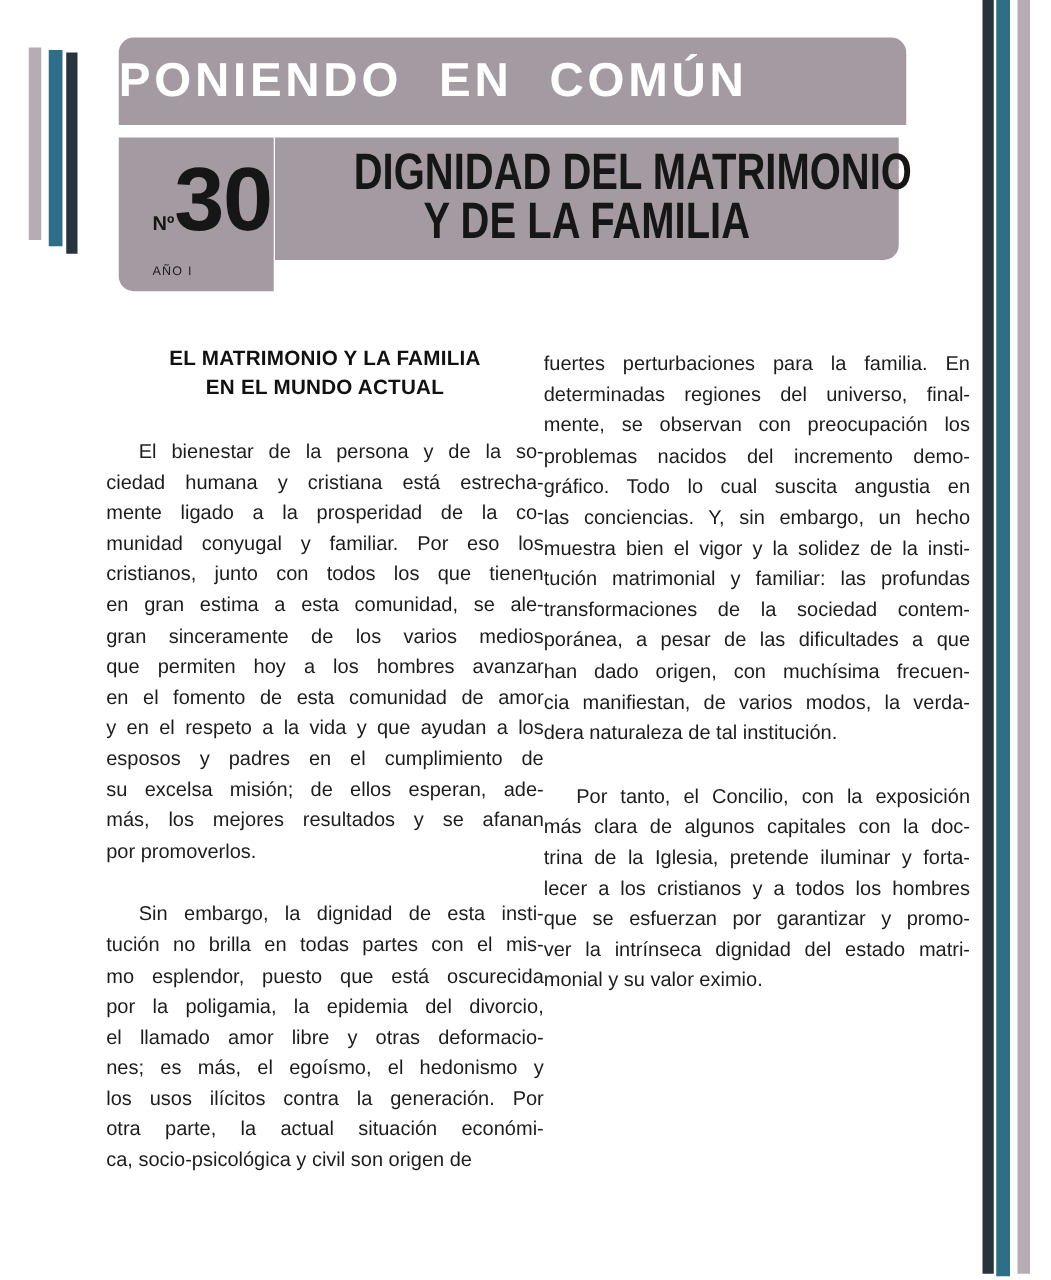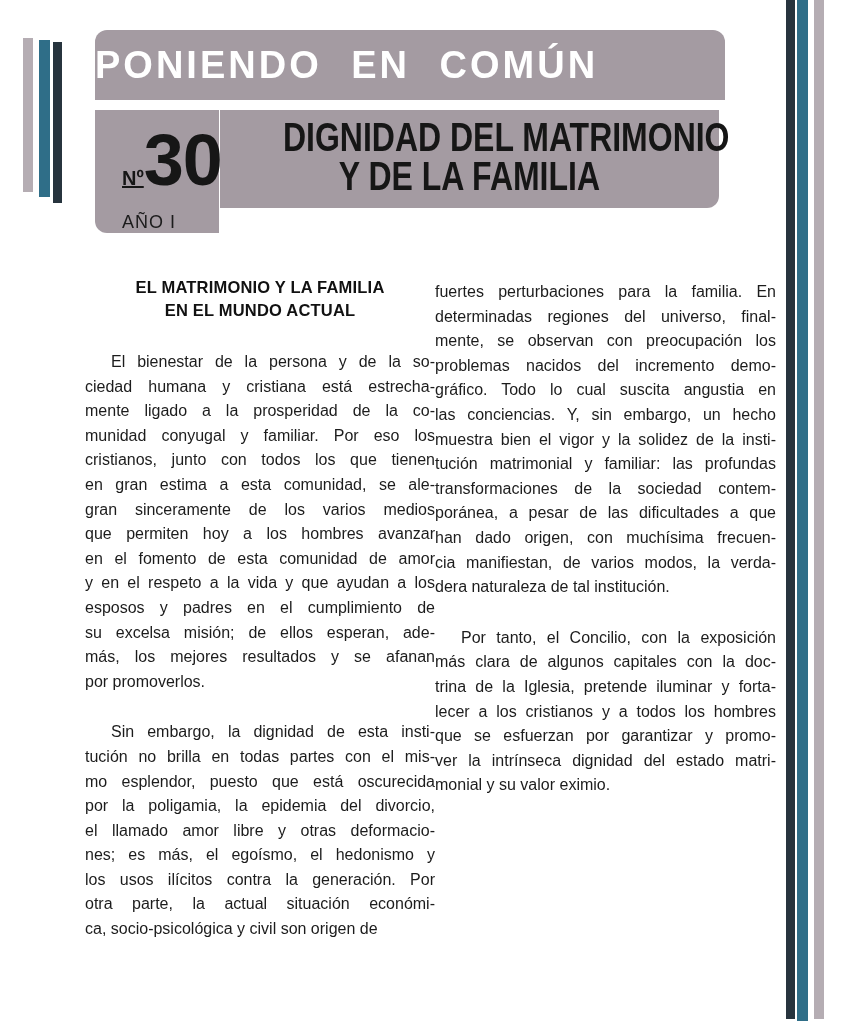--- a/index.html
+++ b/index.html
@@ -50,25 +50,25 @@
   }
   .issue-box {
     position: absolute;
     left: 0; top: 0; width: 124px; height: 123px;
     background: #a49ba2;
     border-radius: 0 0 0 12px;
     box-sizing: border-box;
     padding: 14px 0 0 27px;
   }
   .issue-line { display: flex; align-items: baseline; color: #161616; }
-  .issue-prefix { font-size: 20px; font-weight: 600; letter-spacing: 0; text-decoration: underline; }
+  .issue-prefix { font-size: 16px; font-weight: 600; letter-spacing: 0; }
   .issue-number { font-size: 72px; font-weight: 600; letter-spacing: -1px; line-height: 1; }
   .issue-year {
     margin-top: 16px;
-    font-size: 18px;
+    font-size: 10px;
     font-weight: 500;
     letter-spacing: 1px;
     color: #1c1c1c;
   }
   .headline-box {
     position: absolute;
     left: 125px; top: 0; width: 499px; height: 98px;
     background: #a49ba2;
     border-radius: 0 0 12px 0;
     box-sizing: border-box;

